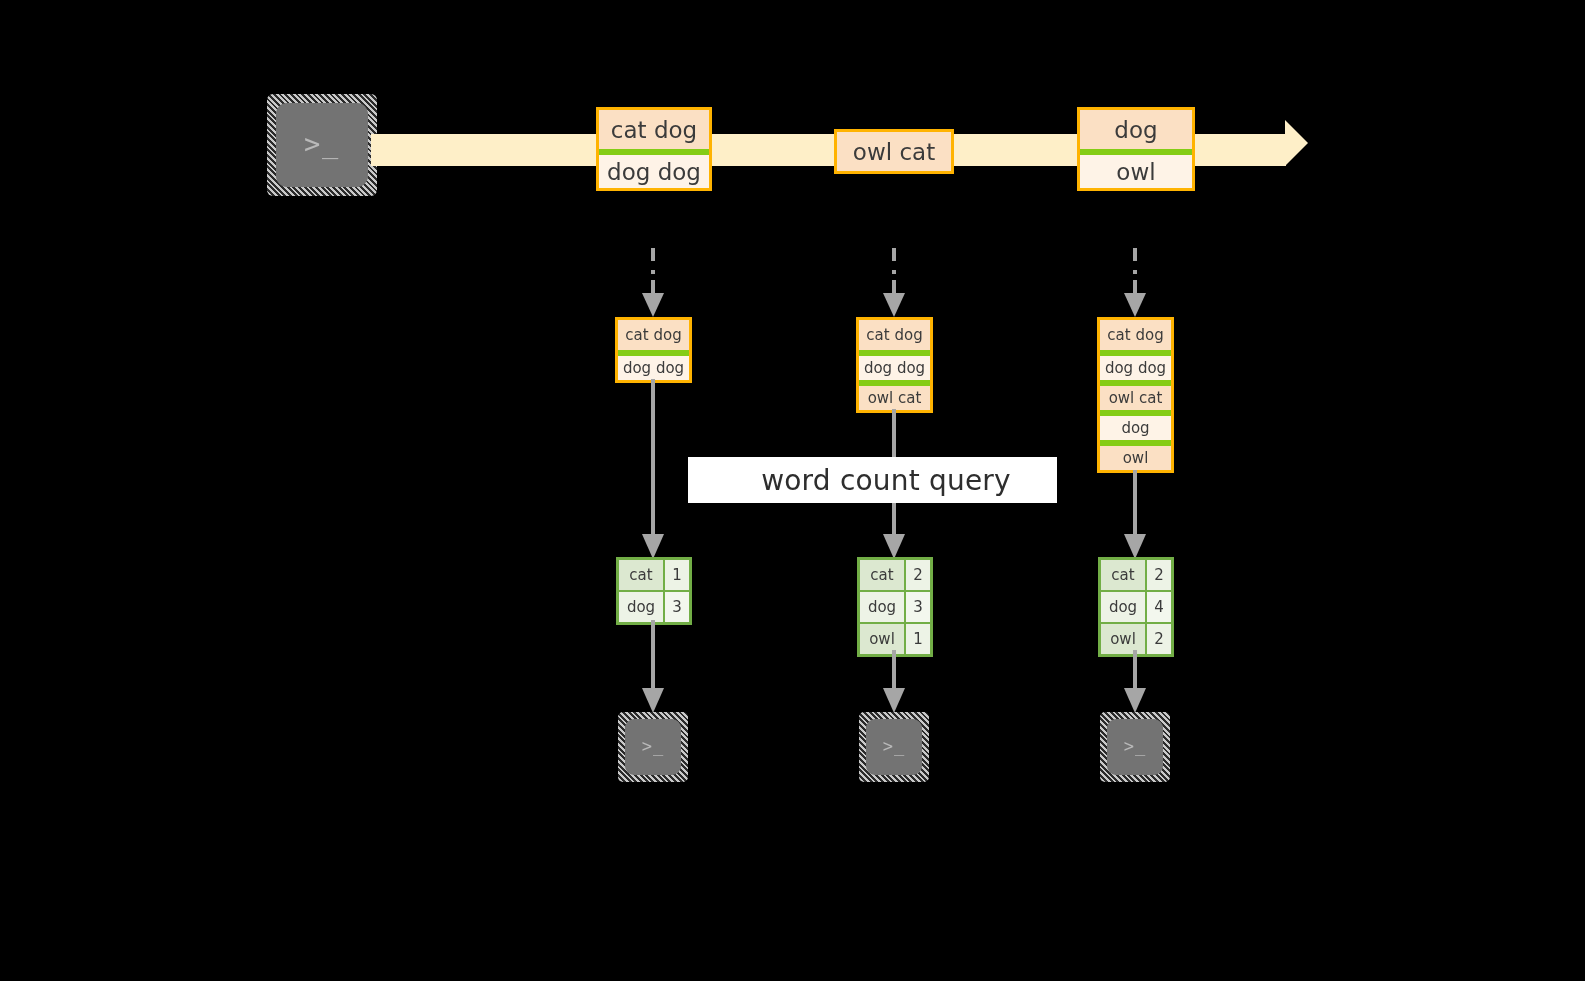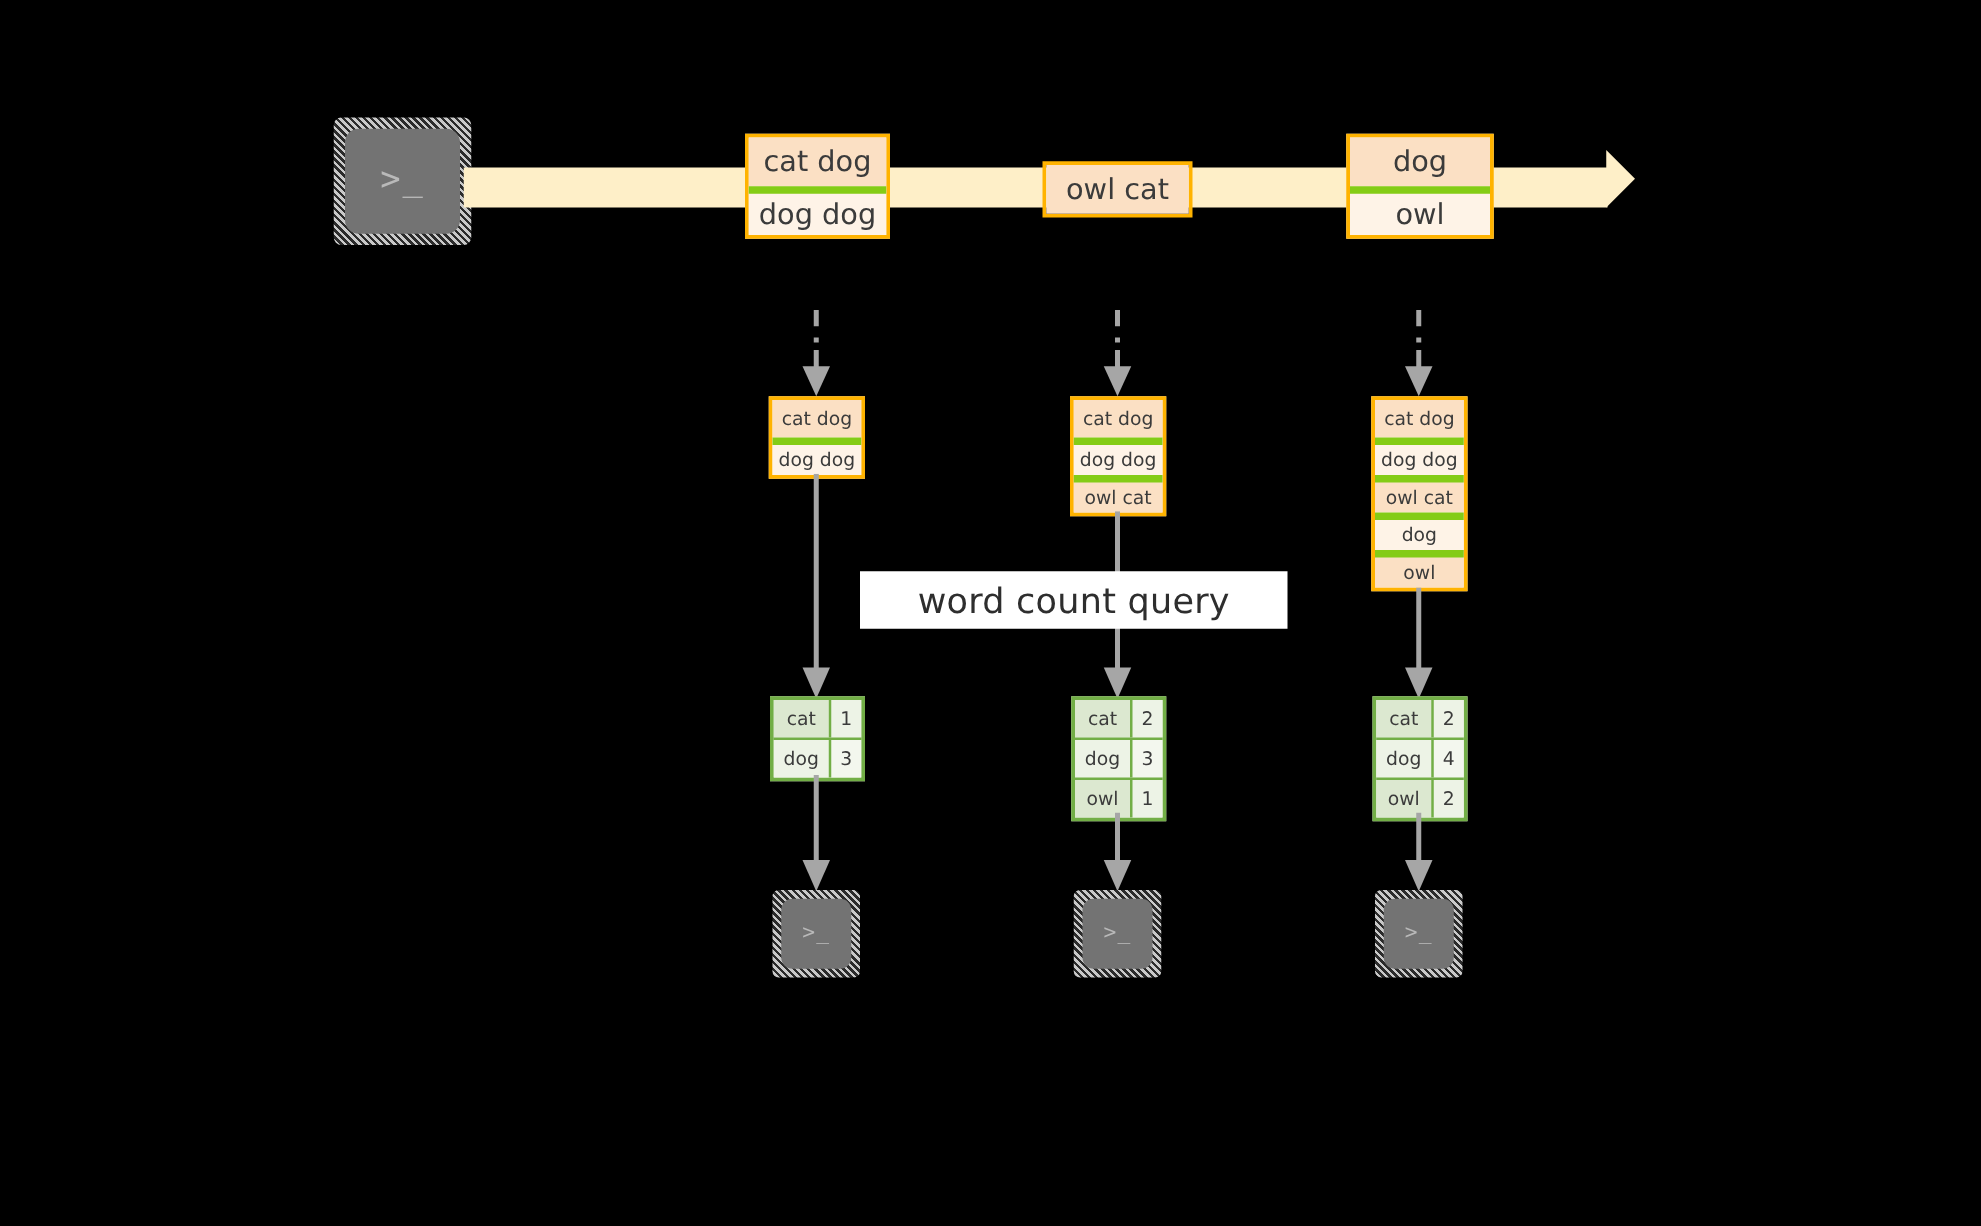--- a/index.html
+++ b/index.html
@@ -140,20 +140,21 @@
   .query-band {
     position: absolute;
     left: 688px;
     top: 457px;
     width: 342px;
     height: 46px;
     background: #FFFFFF;
     display: flex;
     align-items: center;
     justify-content: center;
+    padding-left: 27px;
   }
   .query-band .label {
     font-size: 28px;
     color: #2e2e2e;
     white-space: nowrap;
     letter-spacing: 0.2px;
   }
 </style>
 </head>
 <body>

